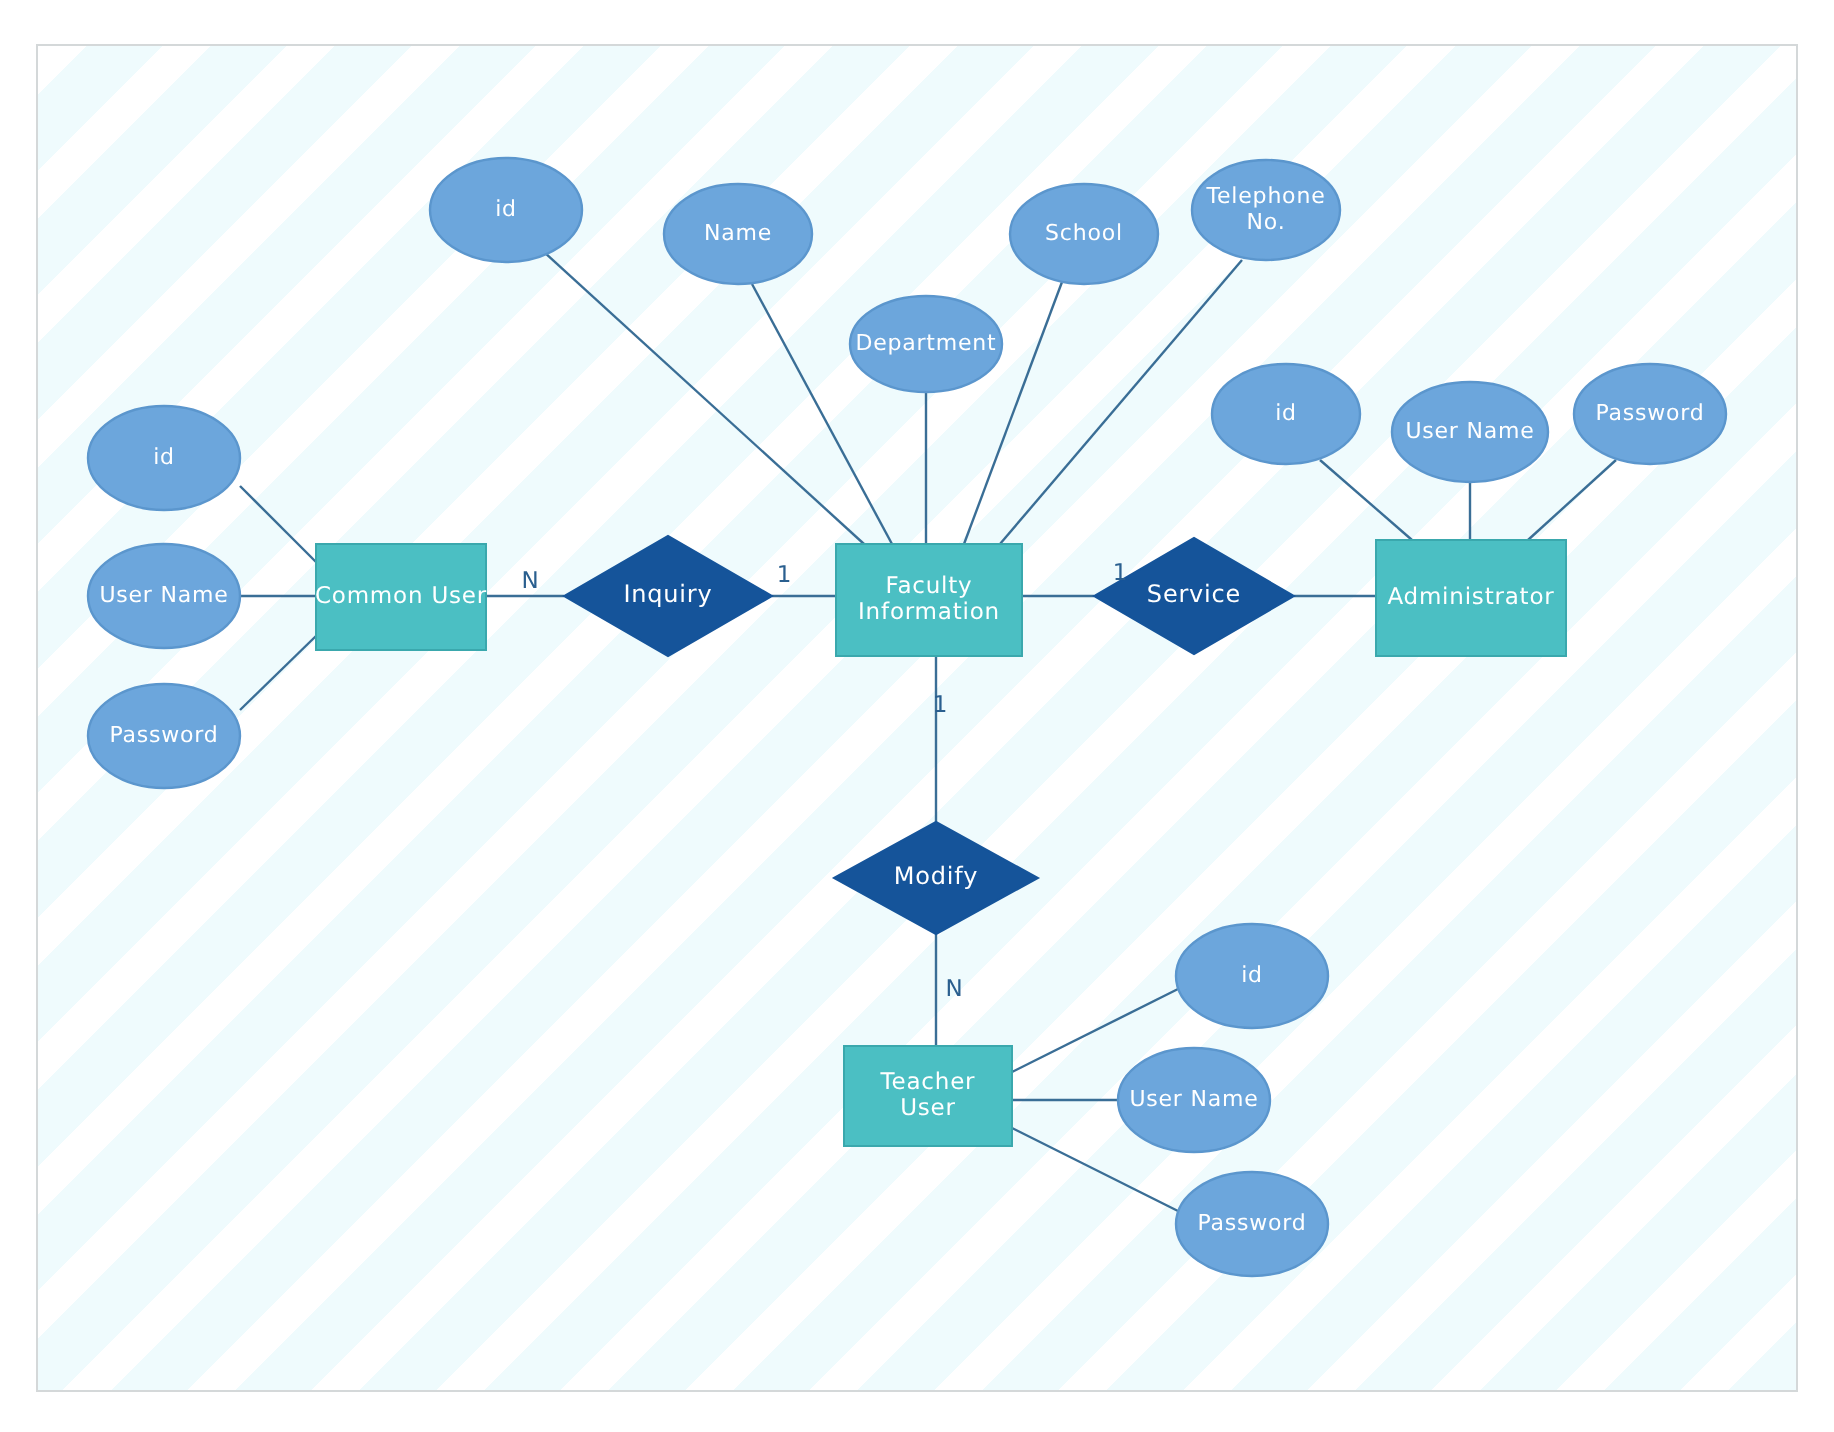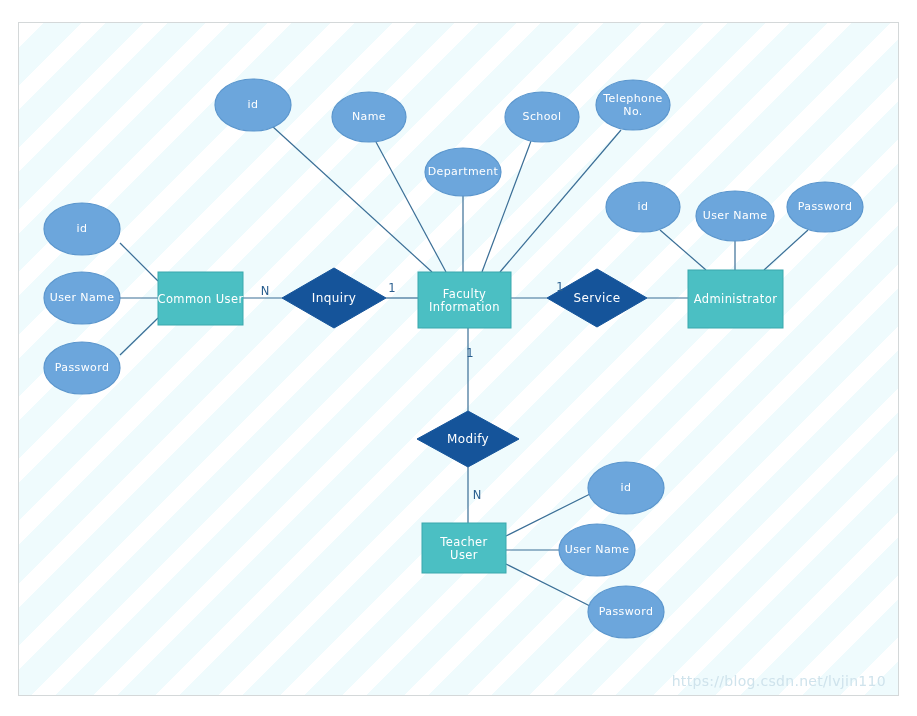--- a/index.html
+++ b/index.html
@@ -158,15 +158,14 @@
         <polygon points="528,275 578,246 628,275 578,304" class="rel-diamond"></polygon>
         <text x="578" y="275" class="shape-label rel-label"><tspan x="578" y="275">Service</tspan></text>
         <polygon points="398,416 449,388 500,416 449,444" class="rel-diamond"></polygon>
         <text x="449" y="416" class="shape-label rel-label"><tspan x="449" y="416">Modify</tspan></text>
         <text x="246" y="268" class="card-label">N</text>
         <text x="373" y="265" class="card-label">1</text>
         <text x="541" y="264" class="card-label">1</text>
         <text x="451" y="330" class="card-label">1</text>
         <text x="458" y="472" class="card-label">N</text>
       </svg>
-    <div id="watermark">https://blog.csdn.net/lvjin110</div>
   </div>
 </div>
 
 </body></html>

